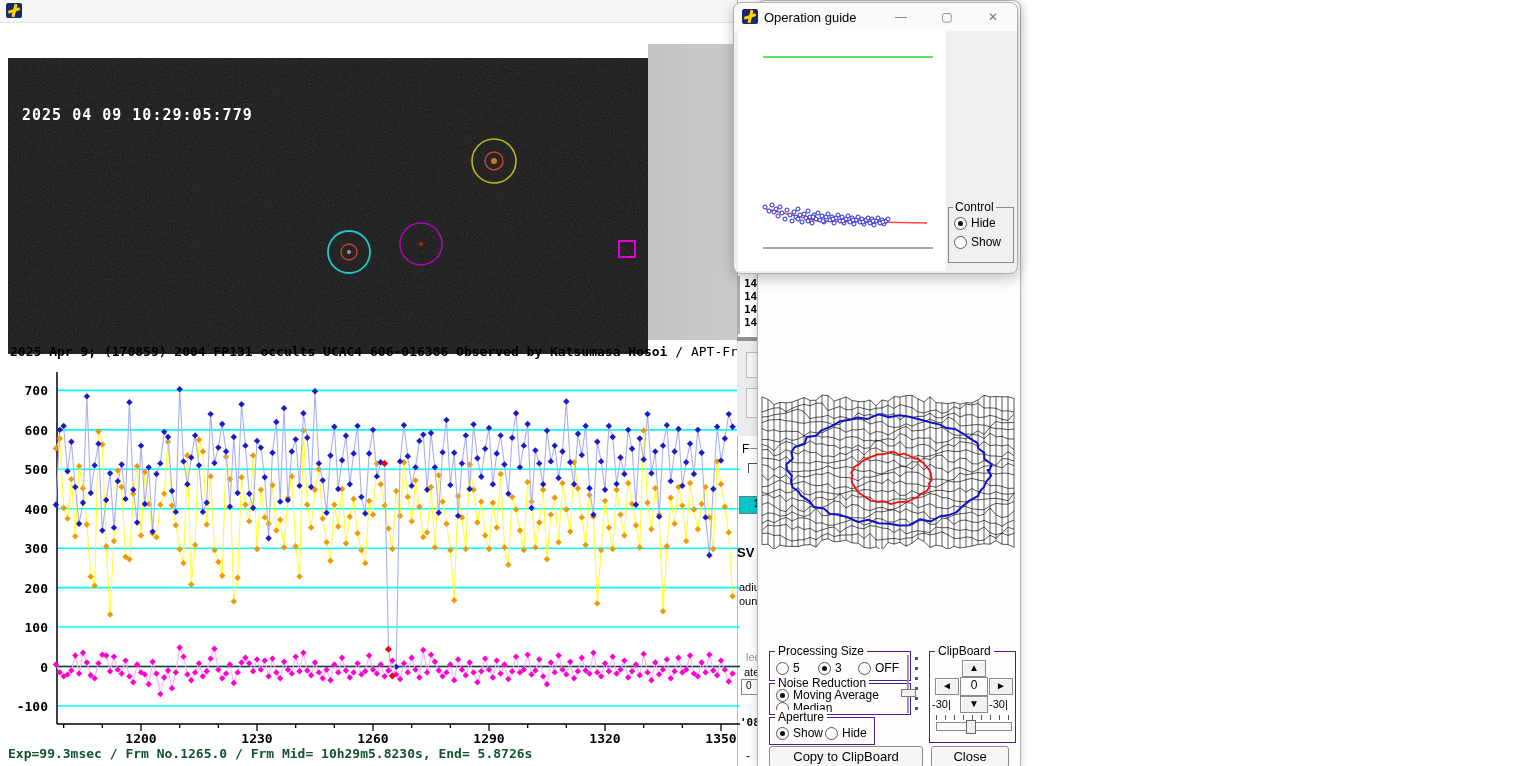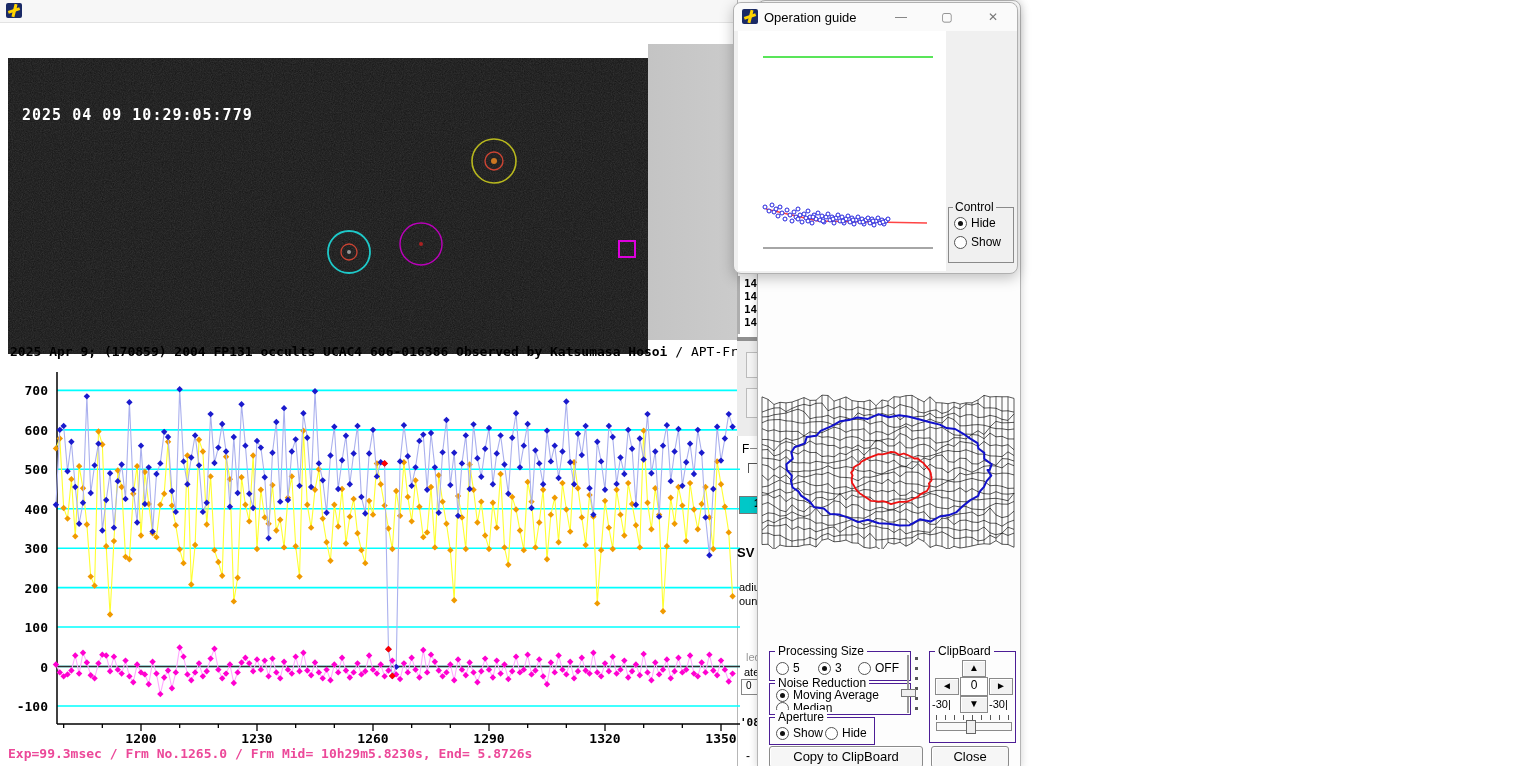--- a/index.html
+++ b/index.html
@@ -14,21 +14,21 @@
   #title-text{left:28px;top:4px;font-size:13px;color:#444;white-space:nowrap;}
   #menubar{left:0;top:22px;width:737px;height:22px;background:#fff;border-bottom:1px solid #ededed;}
   .menu-item{position:absolute;top:3px;font-size:13px;color:#333;}
   
   #video-wrap{left:8px;top:44px;width:640px;height:296px;background:#151515;margin-top:14px;}
   #video-gray{left:648px;top:44px;width:89px;height:296px;background:linear-gradient(90deg,#c4c4c4,#cbcbcb);}
   #timestamp{left:14px;top:48px;color:#fff;font-family:"DejaVu Sans Mono",monospace;font-weight:bold;font-size:15px;letter-spacing:1px;}
   
   #chart-title{left:10px;top:344px;font-family:"DejaVu Sans Mono",monospace;font-size:13px;color:#000;white-space:nowrap;}
   #chart-title .b{font-weight:bold;}
-  #status-bar{left:8px;top:746px;font-family:"DejaVu Sans Mono",monospace;font-weight:bold;font-size:13px;color:#ec4899;white-space:nowrap;}
+  #status-bar{left:8px;top:746px;font-family:"DejaVu Sans Mono",monospace;font-weight:bold;font-size:13px;color:#14532d;white-space:nowrap;}
   
   .frag{position:absolute;color:#000;white-space:nowrap;}
   .mono{font-family:"DejaVu Sans Mono",monospace;}
   
   #right-window{left:757px;top:0;width:262px;height:766px;background:#fdfdfd;border:1px solid #b5b5b5;
     border-radius:8px 8px 0 0;box-shadow:0 0 8px rgba(0,0,0,.18);}
   .groupbox{position:absolute;border:1px solid #4c1d95;background:transparent;}
   .groupbox>.glabel{position:absolute;top:-8px;left:5px;background:#fdfdfd;padding:0 3px;font-size:12px;color:#000;}
   .radio{display:inline-block;width:11px;height:11px;border-radius:50%;border:1px solid #555;background:#fff;vertical-align:-2px;position:relative;}
   .radio.sel::after{content:"";position:absolute;left:3px;top:3px;width:5px;height:5px;border-radius:50%;background:#111;}

